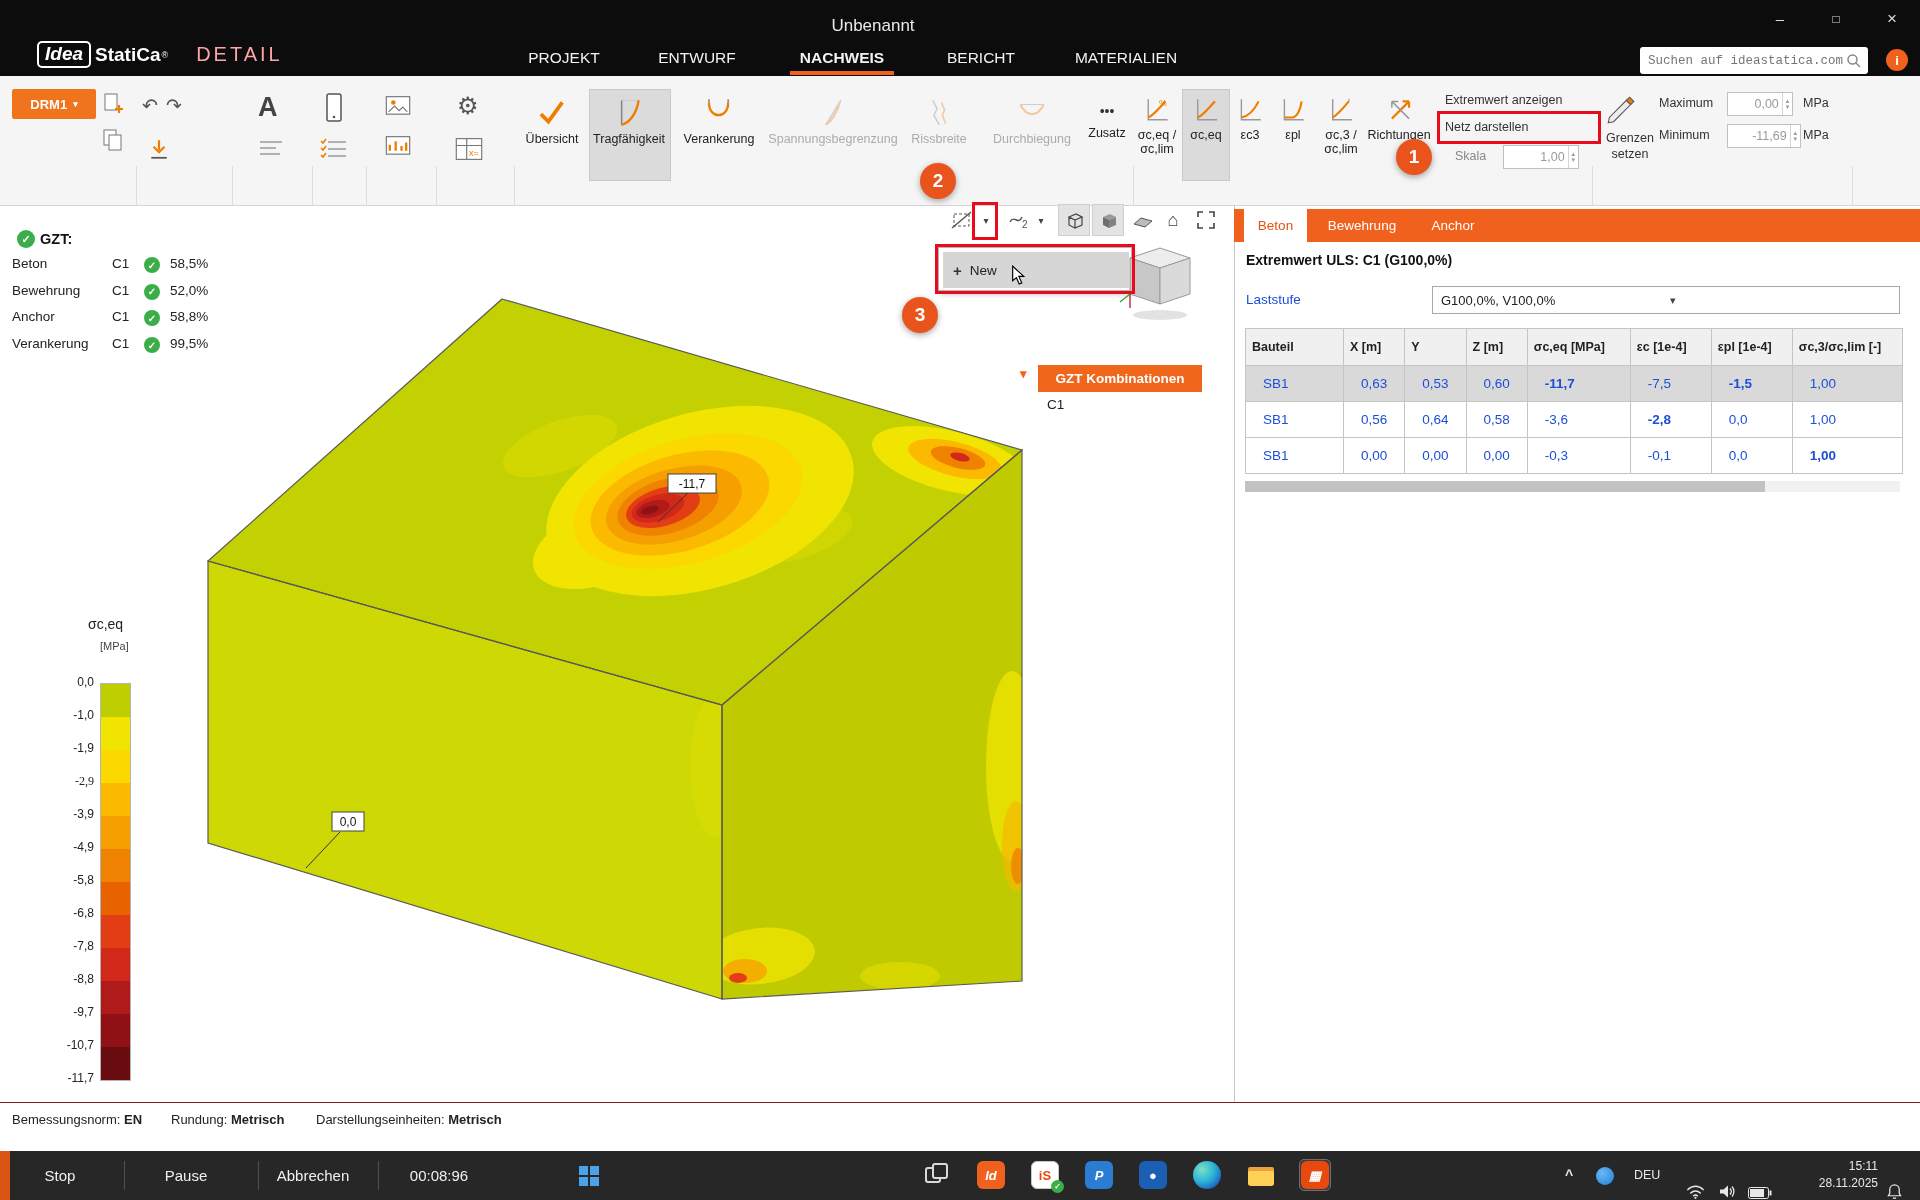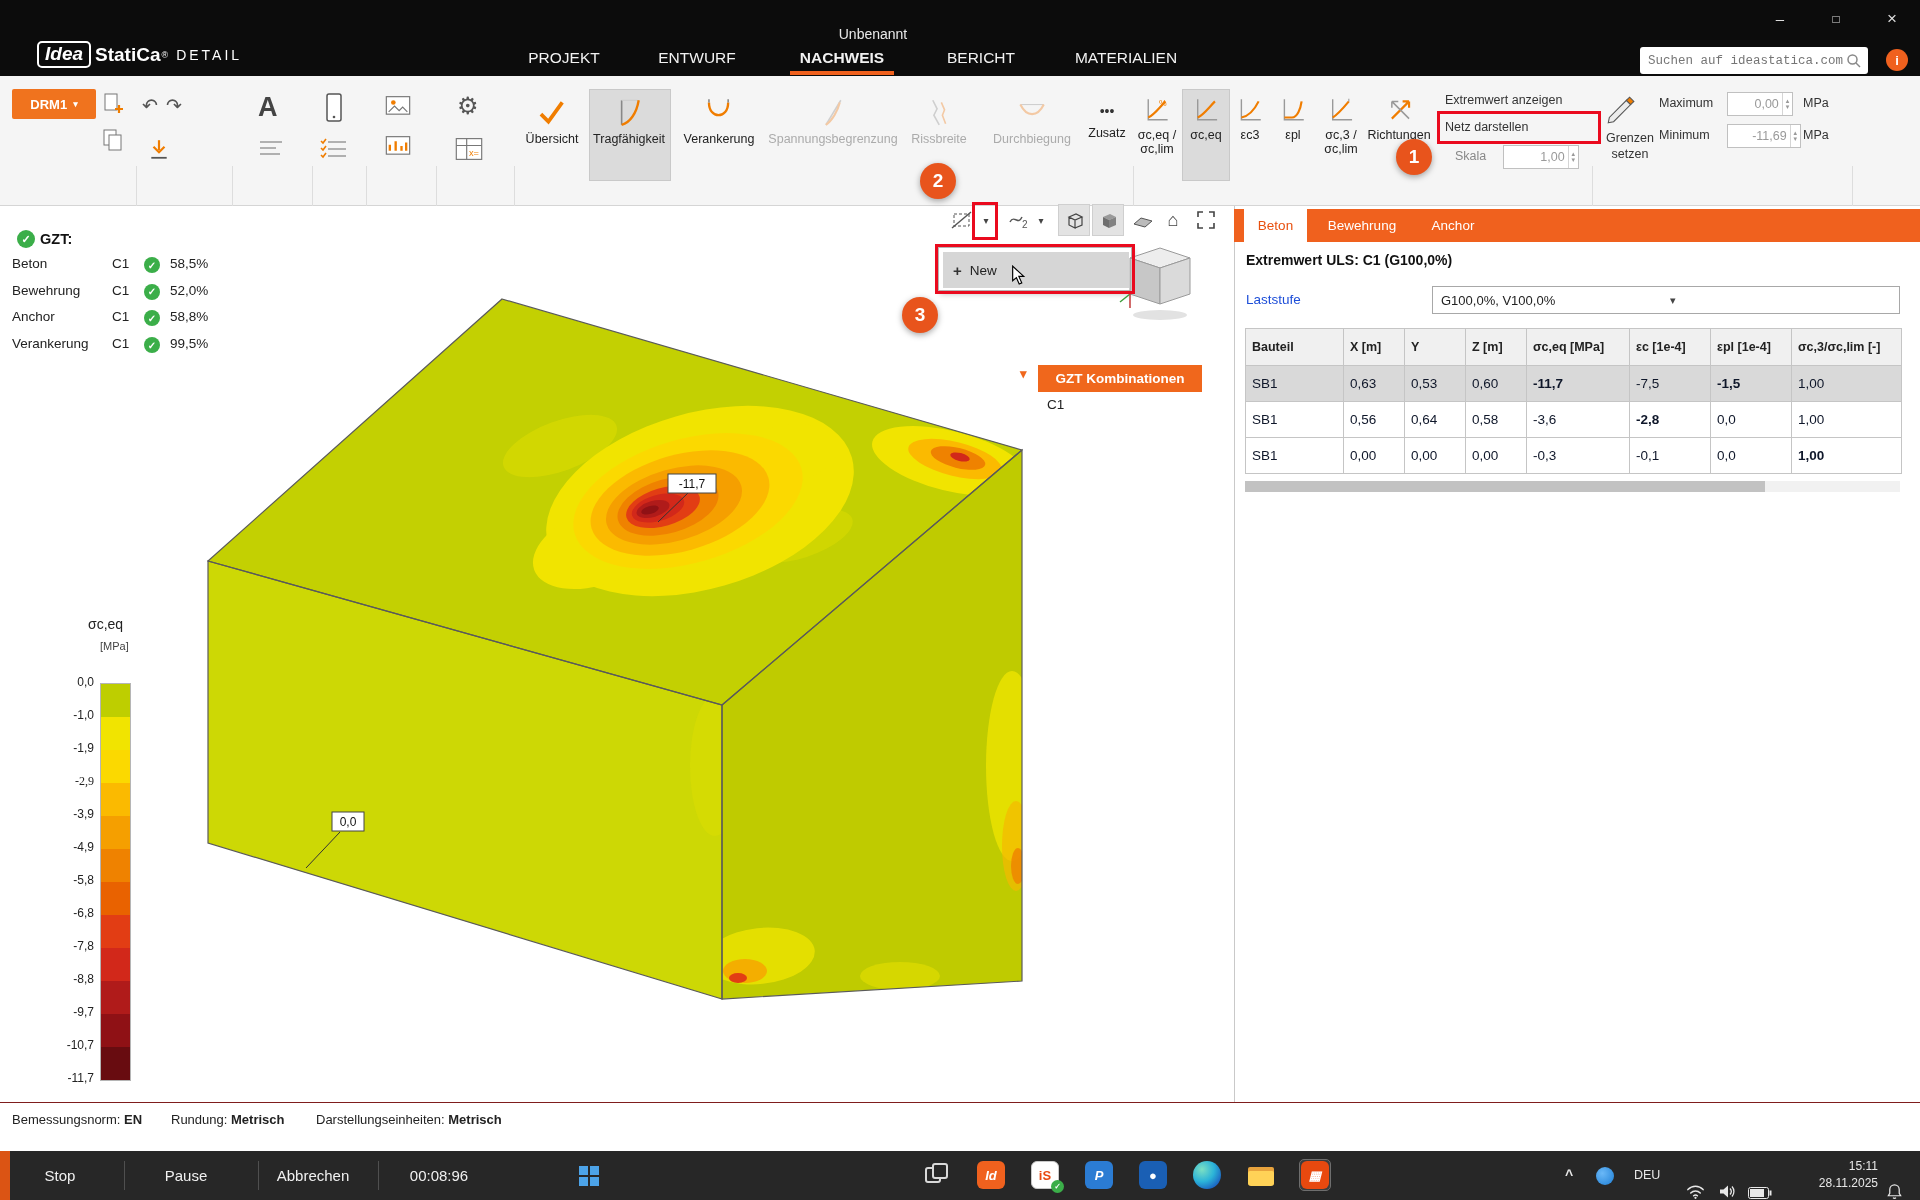--- a/index.html
+++ b/index.html
@@ -3,27 +3,27 @@
 <meta charset="utf-8">
 <style>
 *{margin:0;padding:0;box-sizing:border-box}
 html,body{width:1920px;height:1200px;overflow:hidden}
 body{font-family:"Liberation Sans",sans-serif;background:#fff}
 .ab{position:absolute}
 .app{position:absolute;left:0;top:0;width:1920px;height:1200px;background:#fff;overflow:hidden}
 
 
 .hdr{left:0;top:0;width:1920px;height:76px;background:#0c0c0c}
-.title{top:26px;left:773px;width:200px;text-align:center;color:#e9e9e9;font-size:14px}
+.title{top:16px;left:773px;width:200px;text-align:center;color:#e9e9e9;font-size:17px}
 .winbtn{top:0;width:56px;height:37px;color:#ddd;font-size:15px;display:flex;align-items:center;justify-content:center;cursor:default}
 .logo{left:37px;top:41px;display:flex;align-items:center;color:#fff}
 .logo .mark{font-style:italic;font-weight:bold;font-size:19px;border:2px solid #fff;border-radius:5px;padding:0 6px 1px 6px}
 .logo .stat{font-weight:bold;font-size:19px;margin-left:4px}
 .logo sup{font-size:9px;margin-left:1px}
-.logo .prod{font-size:14px;letter-spacing:3px;margin-left:8px;color:#ffffff}
+.logo .prod{font-size:20px;letter-spacing:3px;margin-left:28px;color:#fca5a5}
 .mitem{top:44px;height:28px;line-height:28px;text-align:center;color:#f2f2f2;font-size:15.5px;cursor:pointer}
 .mitem.active{font-weight:bold}
 .munder{background:#f0611e;height:4px}
 .hsearch{left:1640px;top:47px;width:228px;height:27px;background:#fff;border-radius:3px;display:flex;align-items:center}
 .hsearch input{border:0;outline:0;flex:1;font-size:12.5px;padding-left:8px;color:#555;font-family:Liberation Mono, monospace;background:transparent}
 .hinfo{left:1886px;top:49px;width:22px;height:22px;border-radius:50%;background:#f0611e;color:#fff;font-weight:bold;font-size:13px;display:flex;align-items:center;justify-content:center}
 
 
 .ribbon{left:0;top:76px;width:1920px;height:130px;background:#f5f5f5;border-bottom:1px solid #d5d5d5}
 .glabel{top:184px;transform:translateX(-50%);font-size:12px;color:#3c3c3c;white-space:nowrap}
@@ -77,21 +77,21 @@
 .rtab{top:209px;height:33px;display:flex;align-items:center;justify-content:center;font-size:13.5px;color:#fff;cursor:pointer}
 .rtab.active{background:#fff;color:#e8500f}
 .rhead{left:1246px;top:252px;font-size:14px;font-weight:bold;color:#111}
 .llabel{left:1246px;top:292px;font-size:13.5px;color:#1d4ed8}
 .ldrop{left:1432px;top:286px;width:468px;height:28px;border:1px solid #a8a8a8;background:#fff;display:flex;align-items:center;cursor:pointer}
 .ldrop span{font-size:13px;color:#222;padding-left:8px;flex:1}
 .ldrop .dd{padding-right:8px;color:#444;font-size:11px}
 .extab-wrap{left:1245px;top:328px}
 table.extab{border-collapse:collapse;table-layout:fixed}
 table.extab th{background:#f0f0f0;font-size:12.5px;font-weight:bold;text-align:left;padding:0 6px;height:37px;border:1px solid #c5c5c5;color:#222;white-space:nowrap;overflow:hidden}
-table.extab td{font-size:13.5px;text-align:left;padding:0 6px;height:36px;border:1px solid #c5c5c5;color:#0f172a;white-space:nowrap;overflow:hidden}
+table.extab td{font-size:13.5px;text-align:left;padding:0 17px;height:36px;border:1px solid #c5c5c5;color:#1d4ed8;white-space:nowrap;overflow:hidden}
 table.extab tr.sel td{background:#d9d9d9}
 table.extab td.b{font-weight:bold}
 .hscroll{left:1245px;top:481px;width:655px;height:11px;background:#f1f1f1}
 .hthumb{position:absolute;left:0;top:0;width:520px;height:11px;background:#c2c2c2}
 
 
 .sbar{left:0;top:1102px;width:1920px;height:49px;background:#fff;border-top:1px solid #7f1d1d}
 .st-item{position:absolute;top:9px;font-size:13px;color:#222;white-space:nowrap}
 
 

